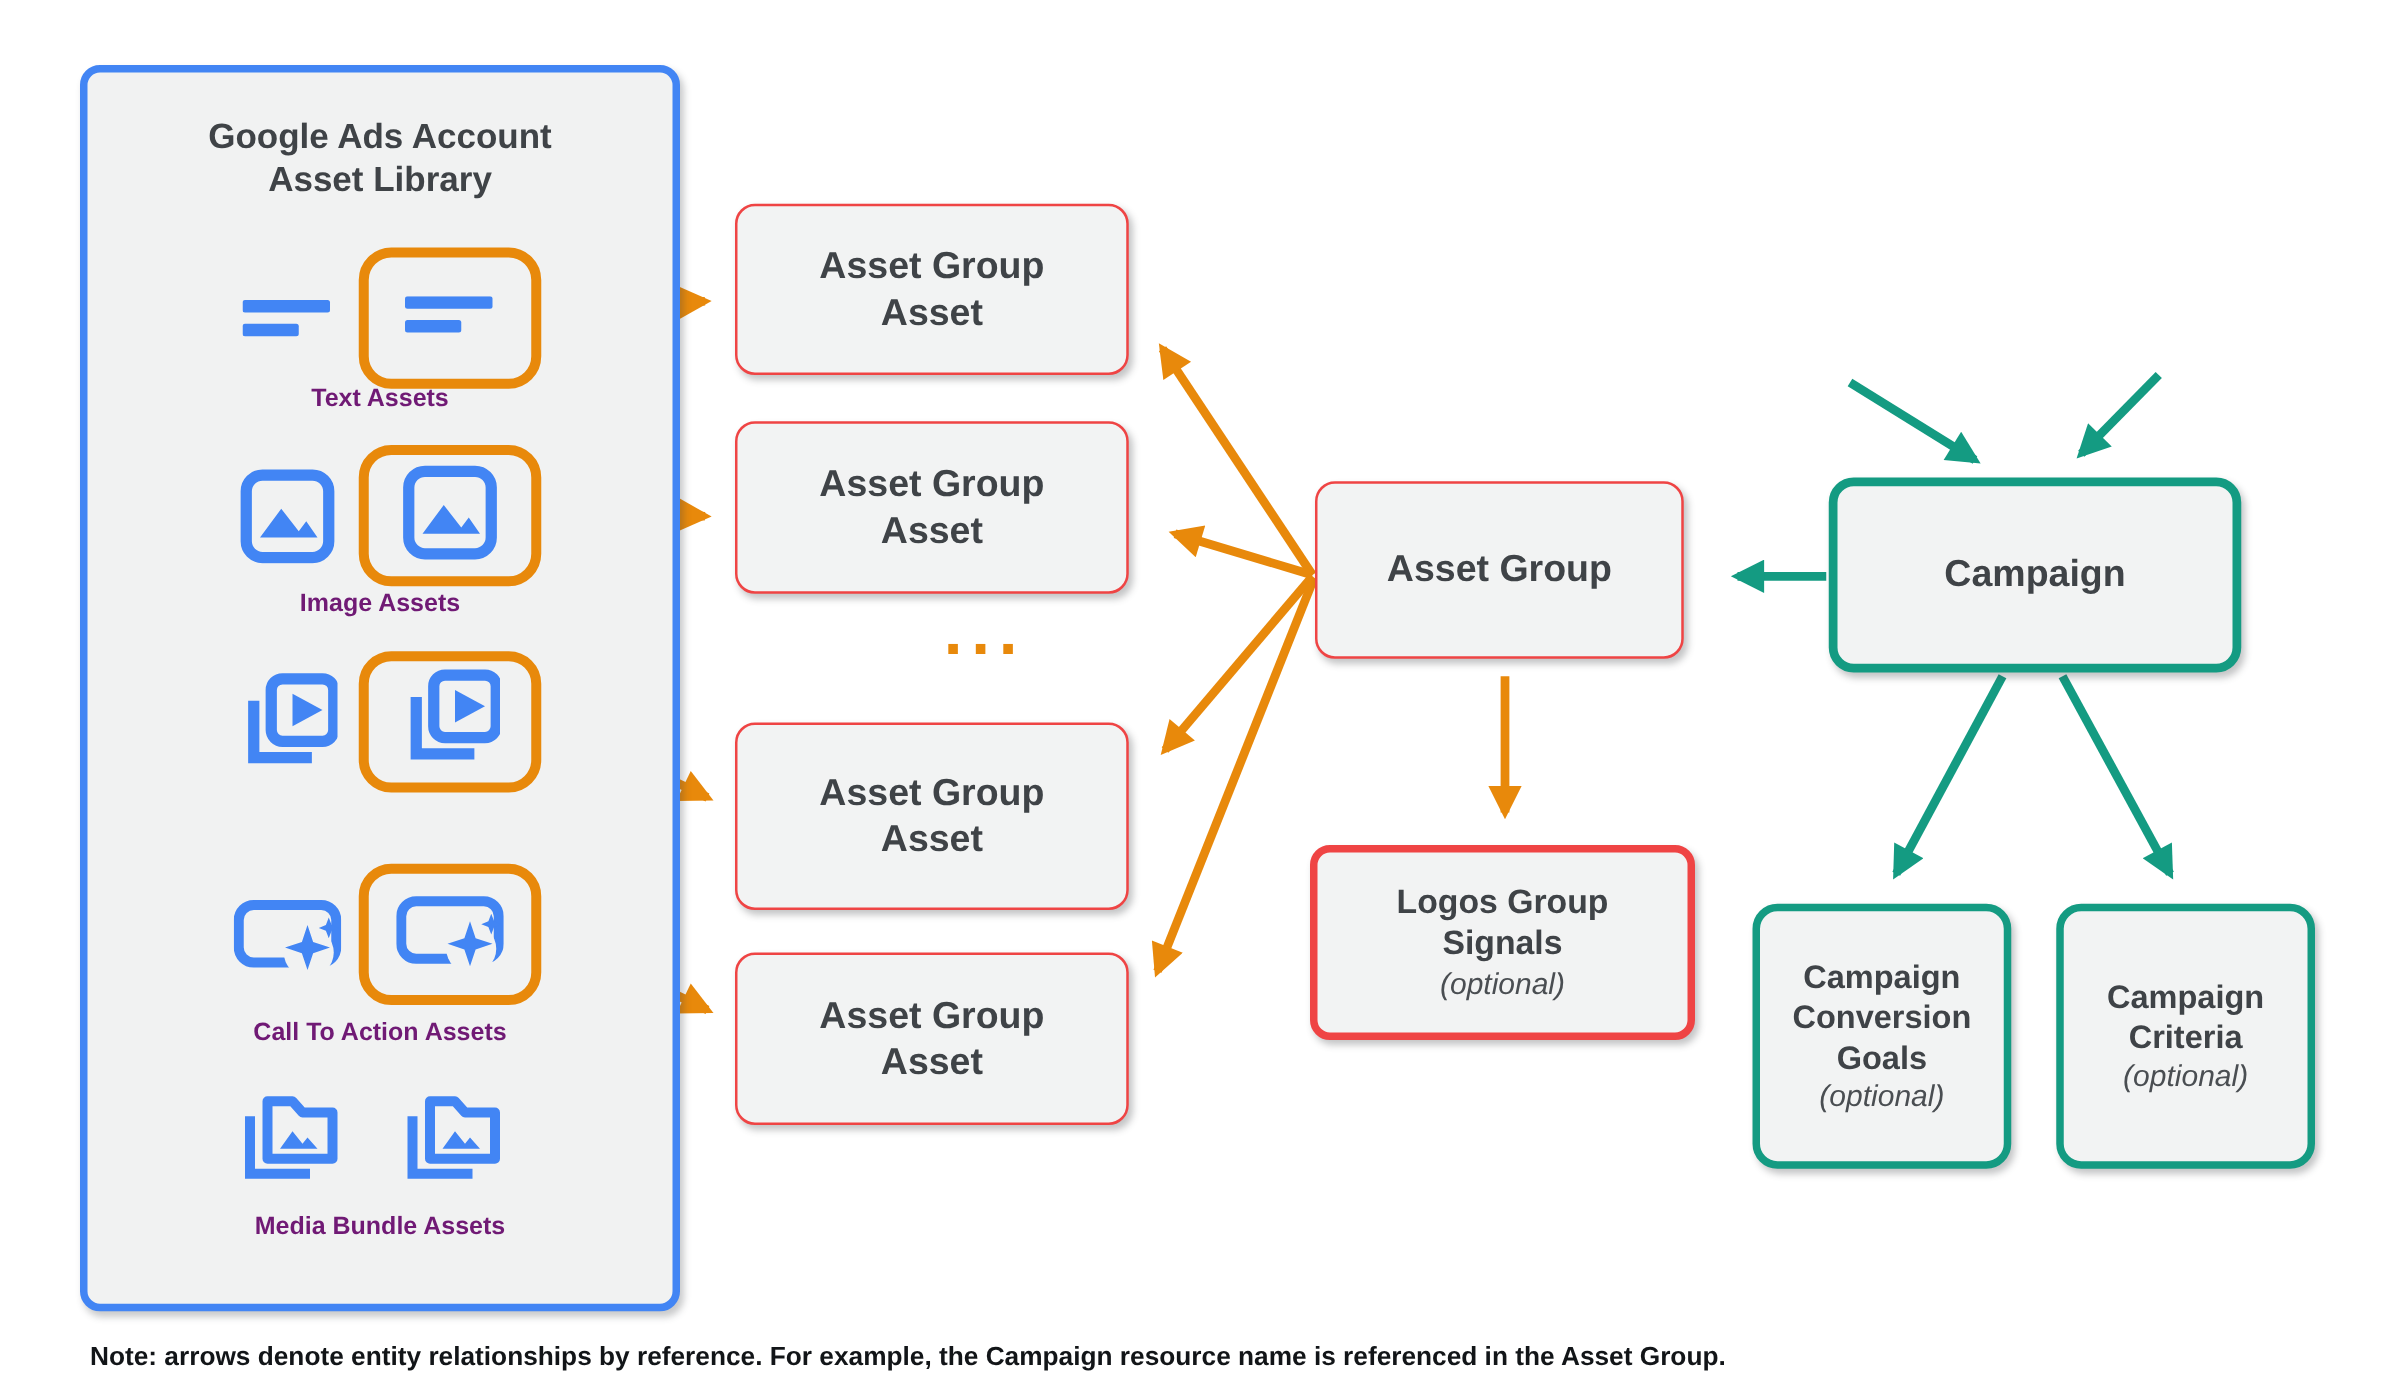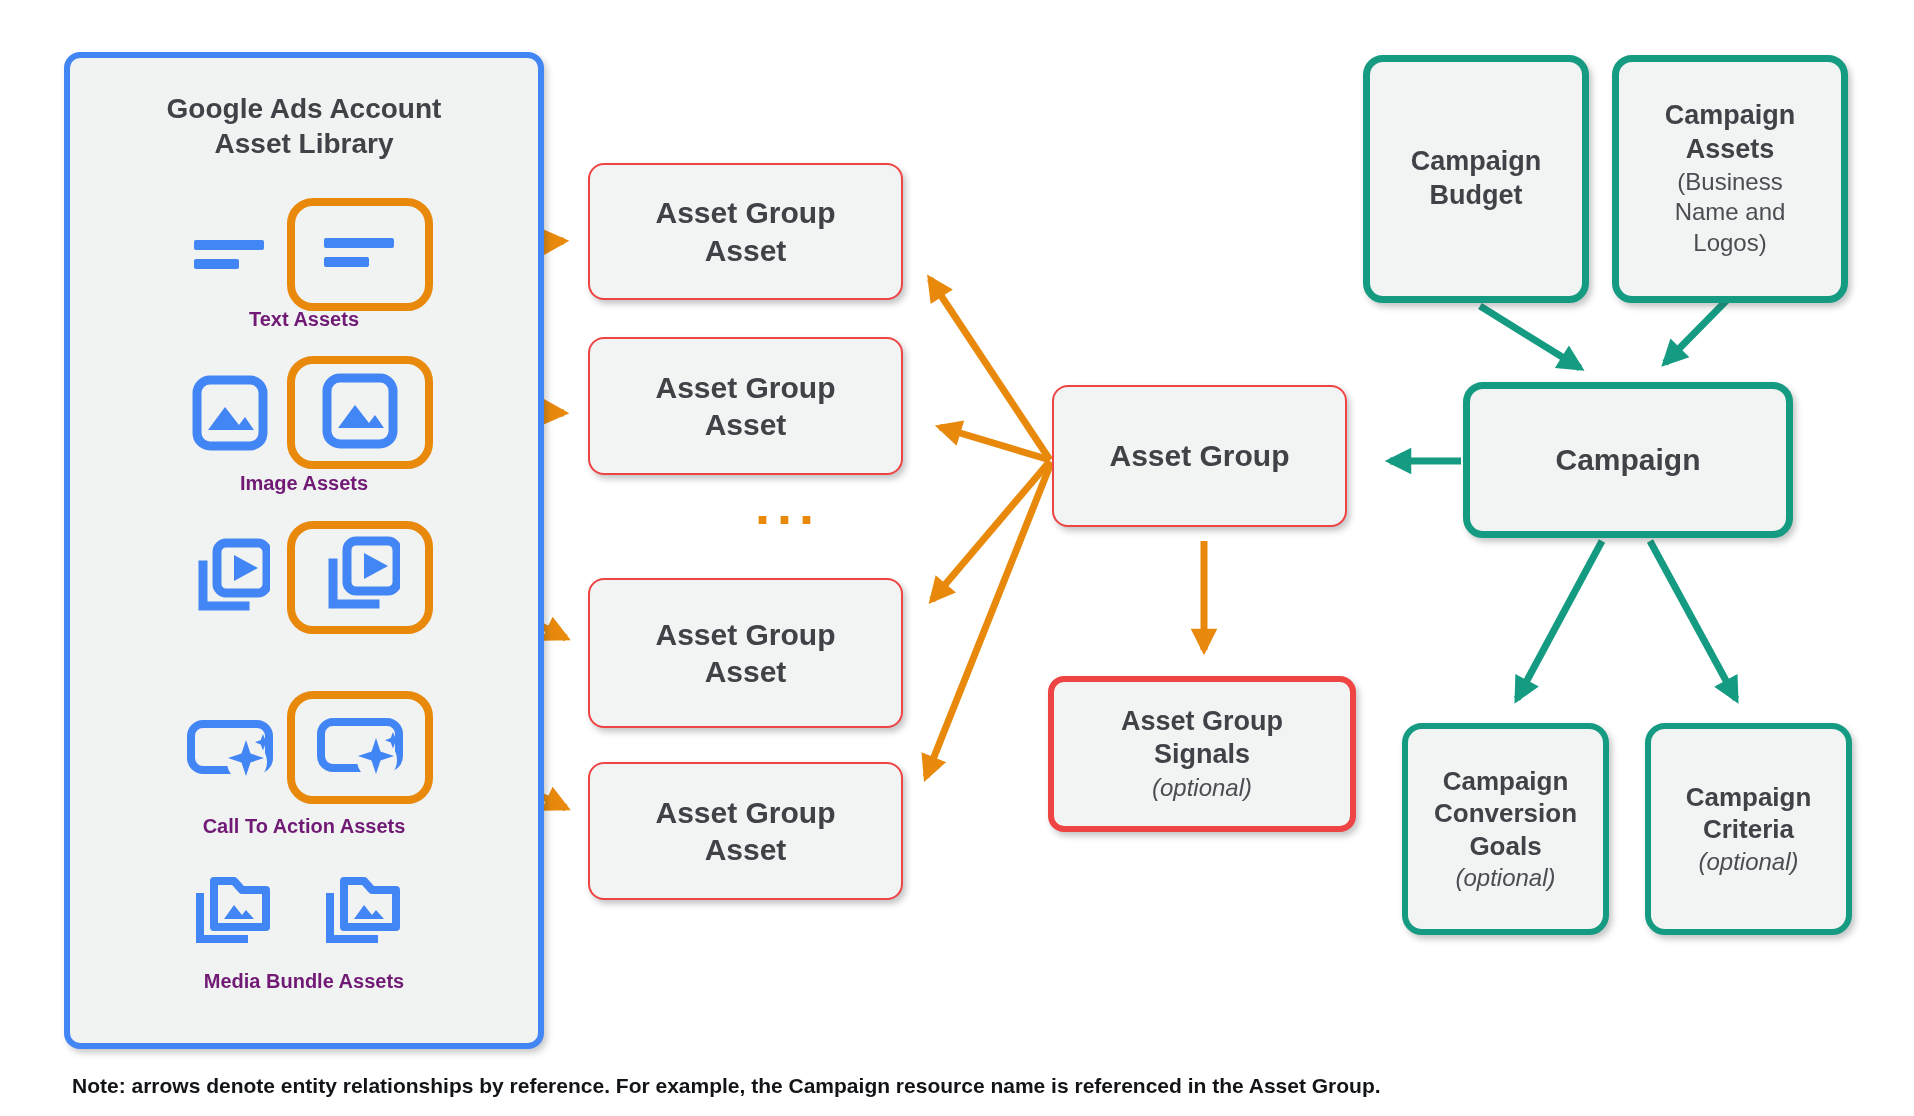--- a/index.html
+++ b/index.html
@@ -198,32 +198,25 @@
   </div>
   <div class="node orange-node" style="left:588px;top:762px;width:311px;height:134px">
     <span class="big w210">Asset Group Asset</span>
   </div>
 
   <div class="node orange-node" style="left:1052px;top:385px;width:291px;height:138px">
     <span class="big">Asset Group</span>
   </div>
 
   <div class="node orange-node" style="left:1048px;top:676px;width:296px;height:144px;border-width:6px">
-    <span class="mid w200">Asset Group Signals</span>
+    <span class="mid w200">Logos Group Signals</span>
     <span class="sub">(optional)</span>
   </div>
 
-  <div class="node teal-node" style="left:1363px;top:55px;width:212px;height:234px">
-    <span class="mid w160">Campaign Budget</span>
-  </div>
-
-  <div class="node teal-node" style="left:1612px;top:55px;width:222px;height:234px">
-    <span class="mid w160">Campaign Assets</span>
-    <span class="plain w150">(Business Name and Logos)</span>
-  </div>
+
 
   <div class="node teal-node" style="left:1463px;top:382px;width:316px;height:142px">
     <span class="big">Campaign</span>
   </div>
 
   <div class="node teal-node" style="left:1402px;top:723px;width:195px;height:200px;border-width:6px">
     <span class="mid w170" style="font-size:26px">Campaign Conversion Goals</span>
     <span class="sub">(optional)</span>
   </div>
 

